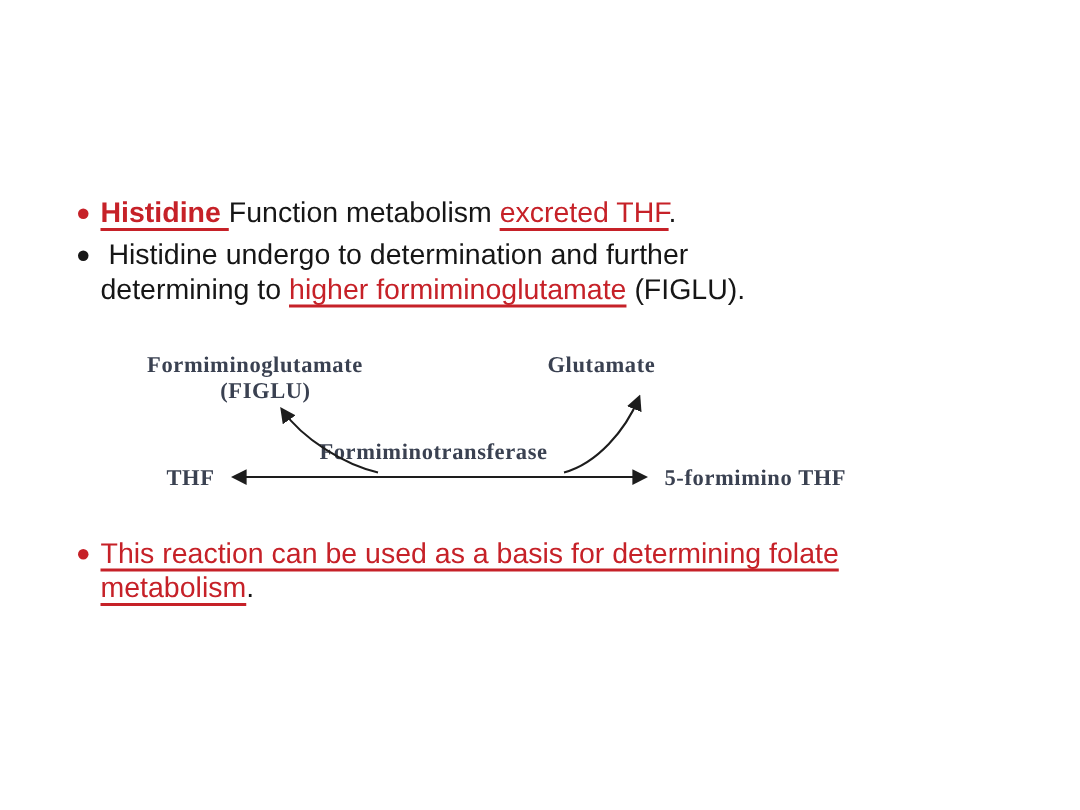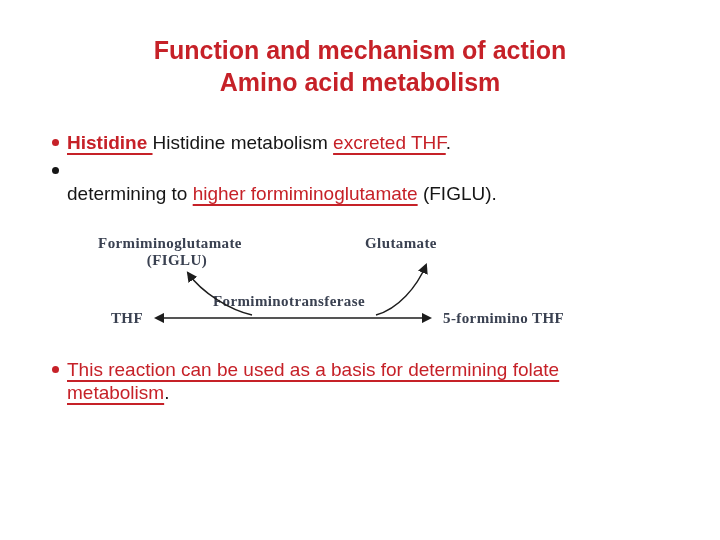--- a/index.html
+++ b/index.html
@@ -27,33 +27,29 @@
     font-family:"Liberation Serif","DejaVu Serif",serif;
     font-size:15px;font-weight:600;fill:#3a4151;letter-spacing:0.4px;
   }
   .diagram .stroke{stroke:#1d1d1d;stroke-width:1.4;fill:none;}
 </style>
 </head>
 <body>
 
 <div class="slide">
 
-  <div class="title">
-    <div>Function and mechanism of action</div>
-    <div>Amino acid metabolism</div>
-  </div>
 
   <div class="bullets top">
     <div class="bullet">
       <span class="dot red"></span>
-      <p class="btext"><span class="red-t u b">Histidine </span><span>Histidine metabolism </span><span class="red-t u">excreted THF</span><span>.</span></p>
+      <p class="btext"><span class="red-t u b">Histidine </span><span>Function metabolism </span><span class="red-t u">excreted THF</span><span>.</span></p>
     </div>
     <div class="bullet">
       <span class="dot black"></span>
-      <p class="btext"><br><span>determining to </span><span class="red-t u">higher formiminoglutamate</span><span> (FIGLU).</span></p>
+      <p class="btext"><span>&nbsp;Histidine undergo to determination and further</span><br><span>determining to </span><span class="red-t u">higher formiminoglutamate</span><span> (FIGLU).</span></p>
     </div>
   </div>
 
   <svg class="diagram" width="540" height="115" viewBox="0 0 540 115" xmlns="http://www.w3.org/2000/svg">
     <defs>
       <marker id="arrow" viewBox="0 0 10 10" refX="8" refY="5" markerWidth="7.5" markerHeight="7.5" orient="auto-start-reverse">
         <path d="M0,0 L10,5 L0,10 z" fill="#1d1d1d"></path>
       </marker>
     </defs>
 

